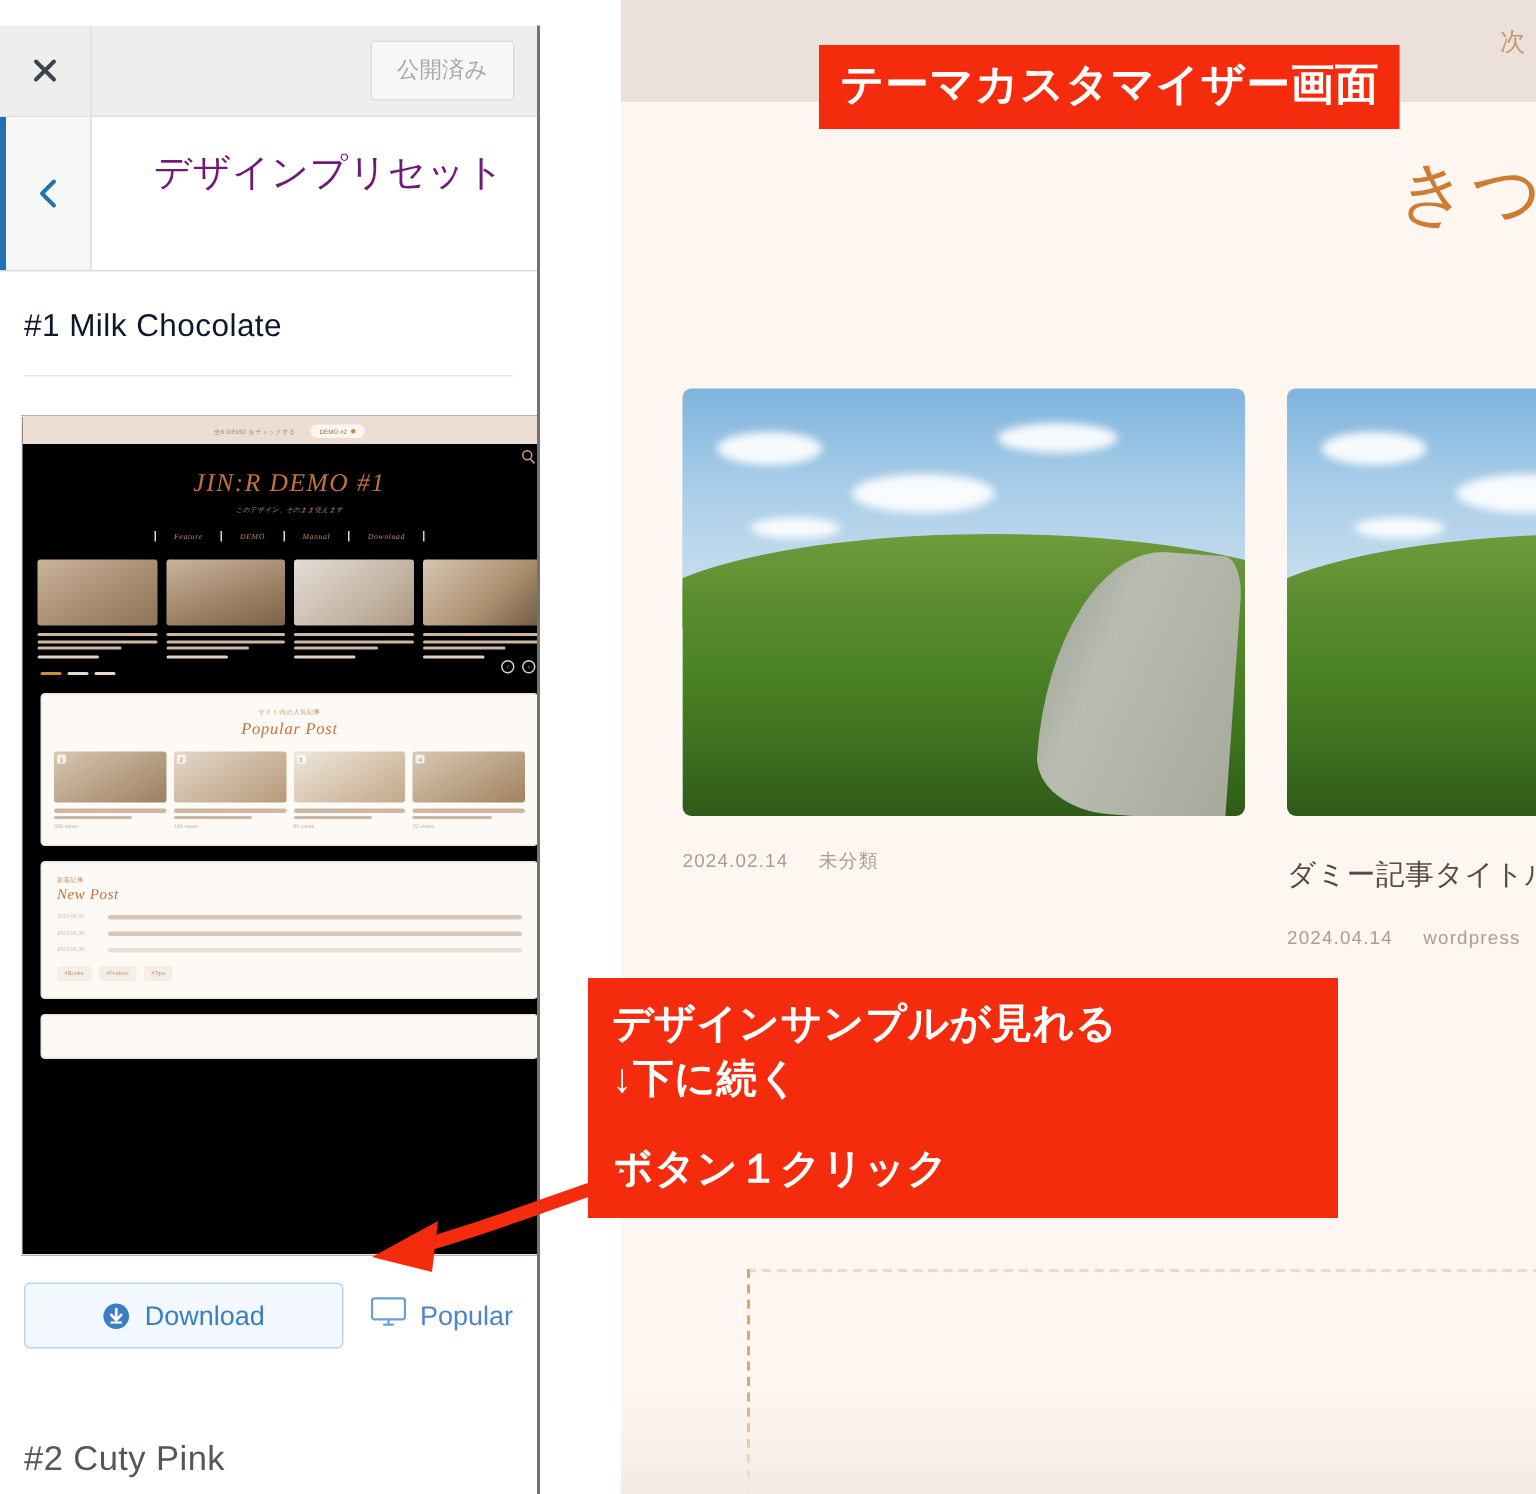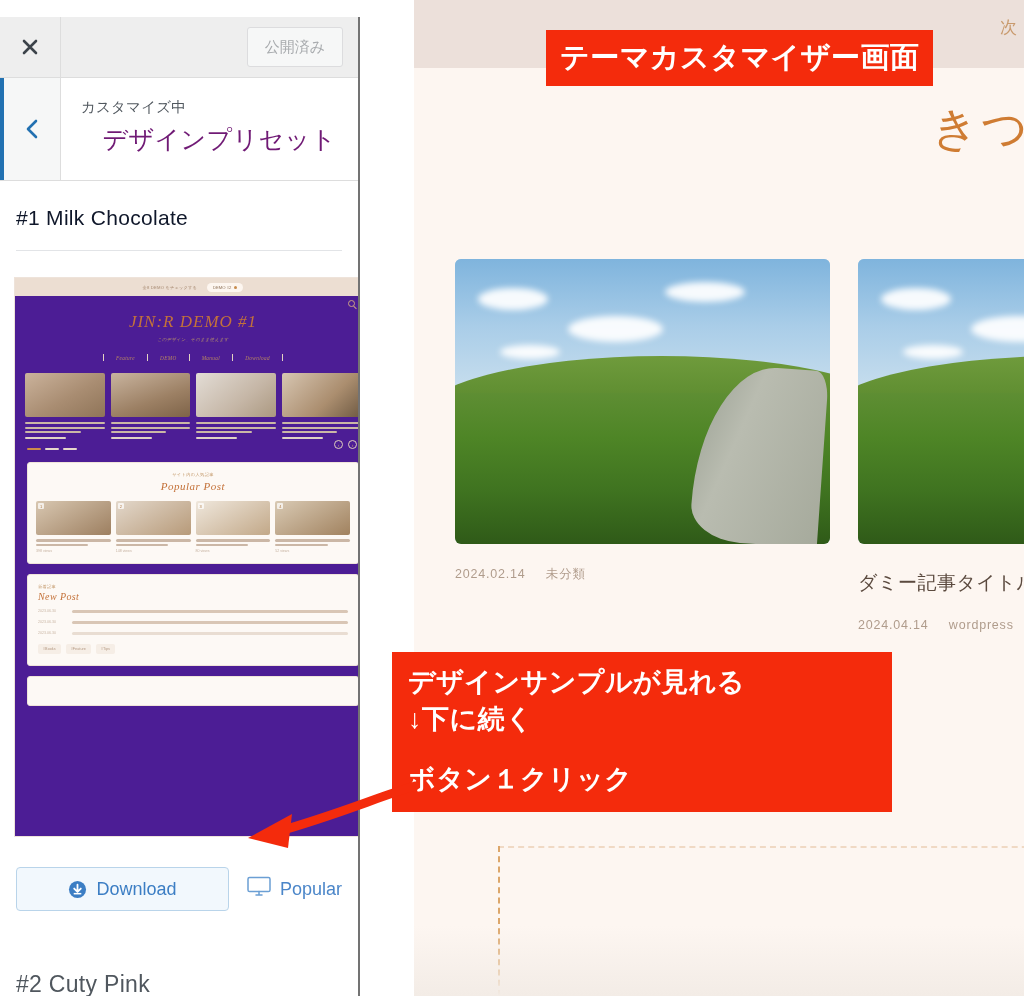--- a/index.html
+++ b/index.html
@@ -92,22 +92,22 @@
     letter-spacing: .3px;
   }
   .preset-divider {
     height: 1px; background: #e2e4e7;
     margin: 0 2px 26px 2px;
   }
 
   
   .thumb {
     width: 358px; height: 560px;
-    margin: 12px auto;
-    background: #4c1d95;
+    margin: 0 auto;
+    background: #000000;
     border: 1px solid #eee3da;
     overflow: hidden;
     position: relative;
     cursor: pointer;
   }
   .tb-bar {
     height: 18px; background: #ecded2;
     display: flex; align-items: center; justify-content: center;
     gap: 10px;
   }
@@ -398,21 +398,20 @@
       <div class="cz-published">公開済み</div>
     </div>
 
     <div class="cz-section-head">
       <div class="cz-back">
         <svg width="16" height="22" viewBox="0 0 16 22" aria-hidden="true">
           <path d="M12 3 L4 11 L12 19" fill="none" stroke="#2271b1" stroke-width="2.6" stroke-linecap="round" stroke-linejoin="round"></path>
         </svg>
       </div>
       <div class="cz-head-text">
-        <div class="cz-eyebrow">カスタマイズ中</div>
         <div class="cz-title">デザインプリセット</div>
       </div>
     </div>
 
     <div class="preset-body">
 
       <div class="preset-name">#1 Milk Chocolate</div>
       <div class="preset-divider"></div>
 
       <div class="thumb">

